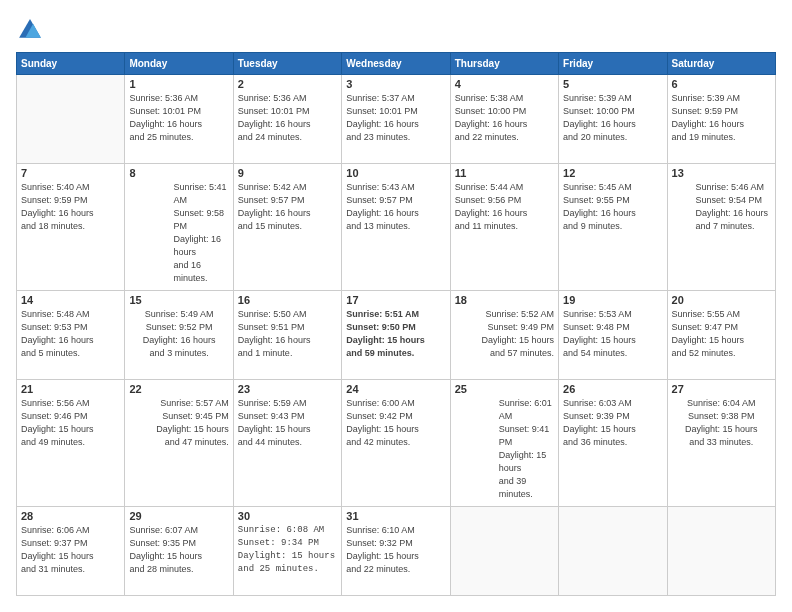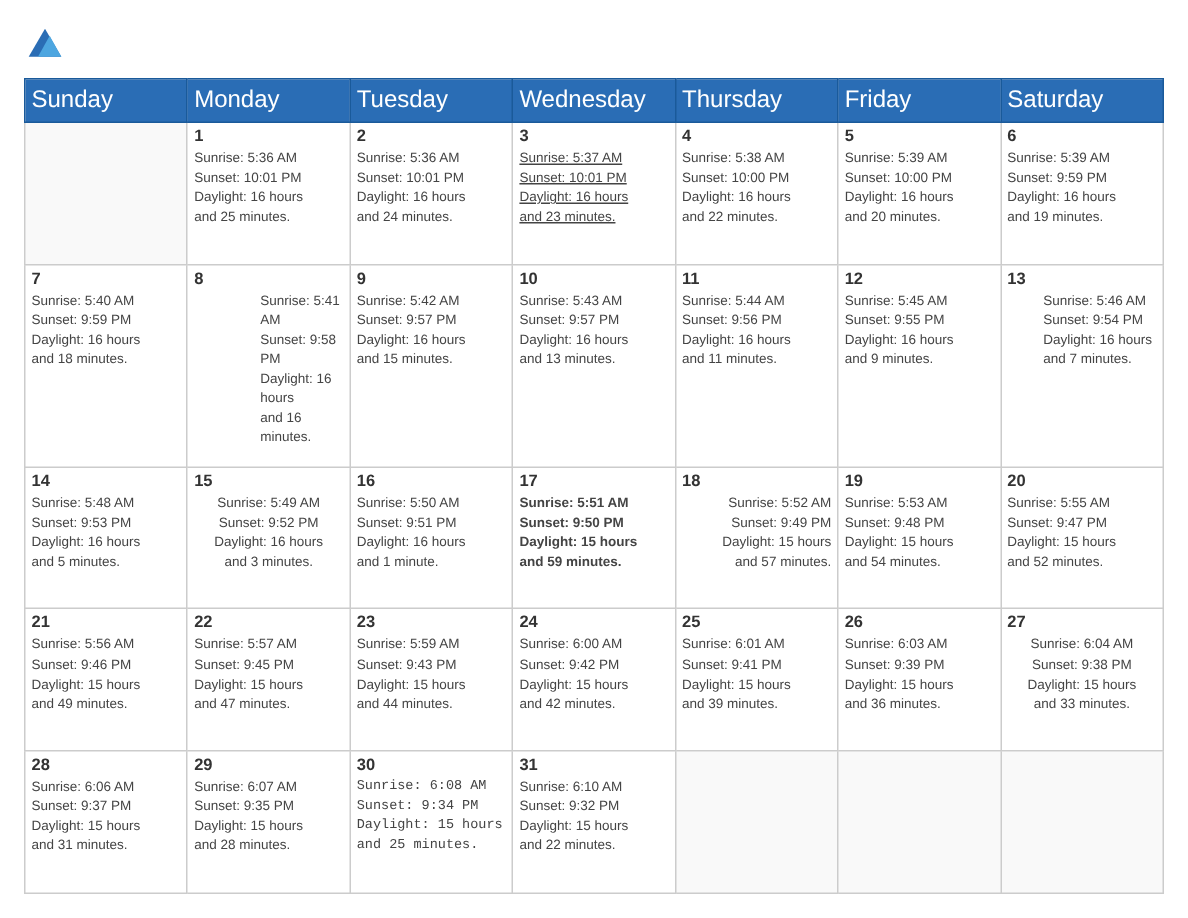--- a/index.html
+++ b/index.html
@@ -63,22 +63,22 @@
       margin-top: 2px;
     }
     table {
       width: 100%;
       border-collapse: collapse;
       flex: 1;
     }
     th {
       background: #2a6db5;
       color: #fff;
-      font-size: 16px;
-      font-weight: normal;
+      font-size: 10px;
+      font-weight: bold;
       padding: 5px 4px;
       text-align: left;
       border: 1px solid #1a5a9a;
     }
     td {
       border: 1px solid #ccc;
       vertical-align: top;
       padding: 3px 4px;
       font-size: 9px;
       color: #333;
@@ -145,21 +145,21 @@
           </td>
           <td>
             <span class="day-num">2</span>
             <div class="day-info" style="white-space: pre-line;">Sunrise: 5:36 AM
 Sunset: 10:01 PM
 Daylight: 16 hours
 and 24 minutes.</div>
           </td>
           <td>
             <span class="day-num">3</span>
-            <div class="day-info" style="white-space: pre-line; text-decoration: underline;">Sunrise: 5:37 AM
+            <div class="day-info" style="white-space: pre-line;">Sunrise: 5:37 AM
 Sunset: 10:01 PM
 Daylight: 16 hours
 and 23 minutes.</div>
           </td>
           <td>
             <span class="day-num">4</span>
             <div class="day-info" style="white-space: pre-line;">Sunrise: 5:38 AM
 Sunset: 10:00 PM
 Daylight: 16 hours
 and 22 minutes.</div>
@@ -284,42 +284,42 @@
         <tr>
           <td>
             <span class="day-num">21</span>
             <div class="day-info" style="white-space: pre-line;">Sunrise: 5:56 AM
 Sunset: 9:46 PM
 Daylight: 15 hours
 and 49 minutes.</div>
           </td>
           <td>
             <span class="day-num">22</span>
-            <div class="day-info" style="white-space: pre-line;">Sunrise: 5:57 AM
+            <div class="day-info" style="white-space: pre-line; text-align: right;">Sunrise: 5:57 AM
 Sunset: 9:45 PM
 Daylight: 15 hours
 and 47 minutes.</div>
           </td>
           <td>
             <span class="day-num">23</span>
             <div class="day-info" style="white-space: pre-line;">Sunrise: 5:59 AM
 Sunset: 9:43 PM
 Daylight: 15 hours
 and 44 minutes.</div>
           </td>
           <td>
             <span class="day-num">24</span>
             <div class="day-info" style="white-space: pre-line;">Sunrise: 6:00 AM
 Sunset: 9:42 PM
 Daylight: 15 hours
 and 42 minutes.</div>
           </td>
           <td>
             <span class="day-num">25</span>
-            <div class="day-info" style="white-space: pre-line;">Sunrise: 6:01 AM
+            <div class="day-info" style="white-space: pre-line; margin-left: 44px;">Sunrise: 6:01 AM
 Sunset: 9:41 PM
 Daylight: 15 hours
 and 39 minutes.</div>
           </td>
           <td>
             <span class="day-num">26</span>
             <div class="day-info" style="white-space: pre-line;">Sunrise: 6:03 AM
 Sunset: 9:39 PM
 Daylight: 15 hours
 and 36 minutes.</div>

